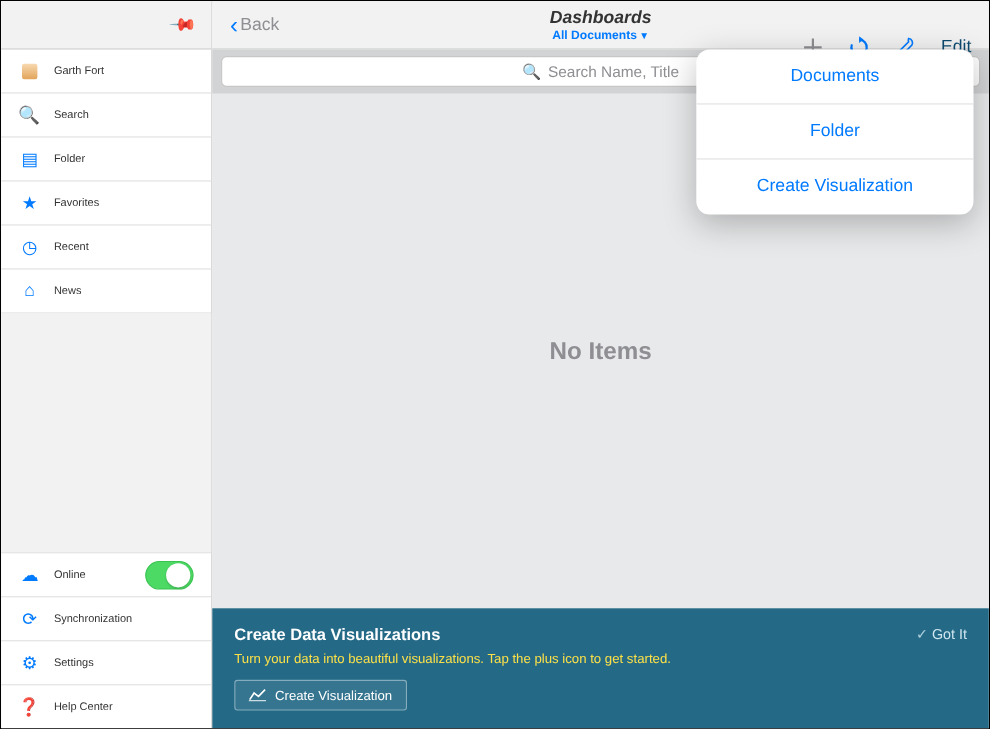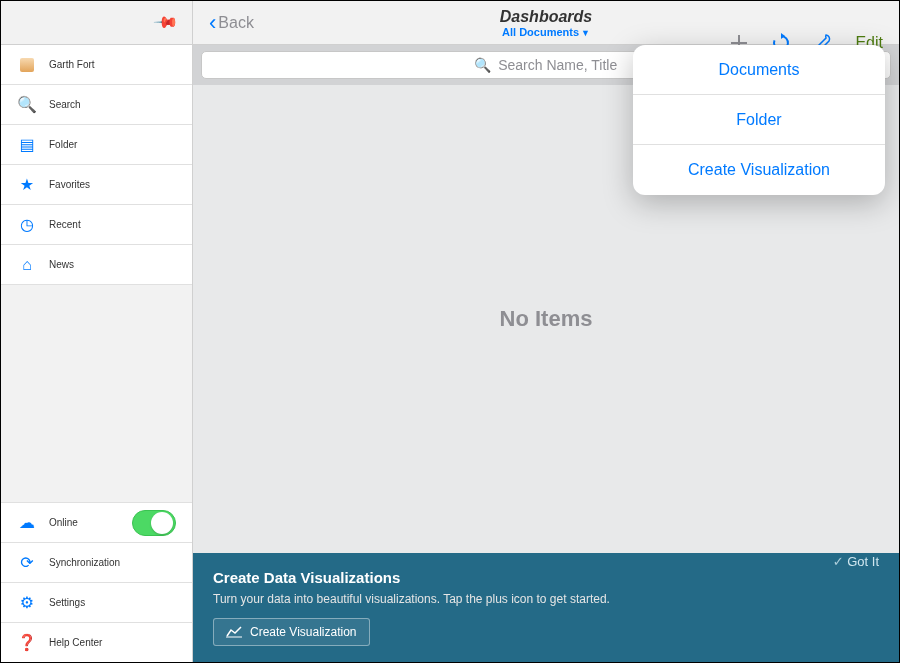--- a/index.html
+++ b/index.html
@@ -95,21 +95,21 @@
   }
   .title-block .title { font-weight: bold; color: #333; font-size: 16px; font-style: italic; }
   .title-block .subtitle { color: #007aff; font-size: 11px; font-weight: 600; }
   .title-block .subtitle .chev-d { font-size: 9px; margin-left: 2px; }
   .top-actions {
     margin-left: auto;
     display: flex;
     align-items: center;
     gap: 22px;
   }
-  .top-actions .act { color: #4d7c0f; cursor: pointer; font-size: 20px; display: flex; align-items: center; margin-top: 40px; }
+  .top-actions .act { color: #0c4a6e; cursor: pointer; font-size: 20px; display: flex; align-items: center; margin-top: 40px; }
   .top-actions .edit { font-size: 16px; }
   .searchbar-wrap {
     background: #d2d3d5;
     padding: 6px 8px;
   }
   .searchbar {
     background: #fff;
     border-radius: 5px;
     height: 28px;
     display: flex;
@@ -159,35 +159,35 @@
   }
   .popover-item:last-child { border-bottom: none; }
   
   .banner {
     background: #246a87;
     color: #fff;
     padding: 16px 20px;
     position: relative;
   }
   .banner h3 { font-size: 15px; font-weight: 600; margin-bottom: 6px; }
-  .banner p { font-size: 12px; color: #e5e5e5; margin-bottom: 12px; }
+  .banner p { font-size: 12px; color: #fde047; margin-bottom: 12px; }
   .banner .create-btn {
     display: inline-flex;
     align-items: center;
     border: 1px solid rgba(255,255,255,0.4);
     background: rgba(255,255,255,0.08);
     padding: 6px 12px;
     border-radius: 3px;
     font-size: 12px;
     cursor: pointer;
     gap: 8px;
   }
   .banner .gotit {
     position: absolute;
-    top: 1px; right: 20px;
+    top: 16px; right: 20px;
     font-size: 13px;
     color: #cfe6ef;
     cursor: pointer;
   }
   .banner .gotit::before { content: "✓ "; opacity: .8; }
   
   .user-icon {
     width: 14px; height: 14px;
     background: linear-gradient(#f7d9b0,#e2a45a);
     border-radius: 2px;

